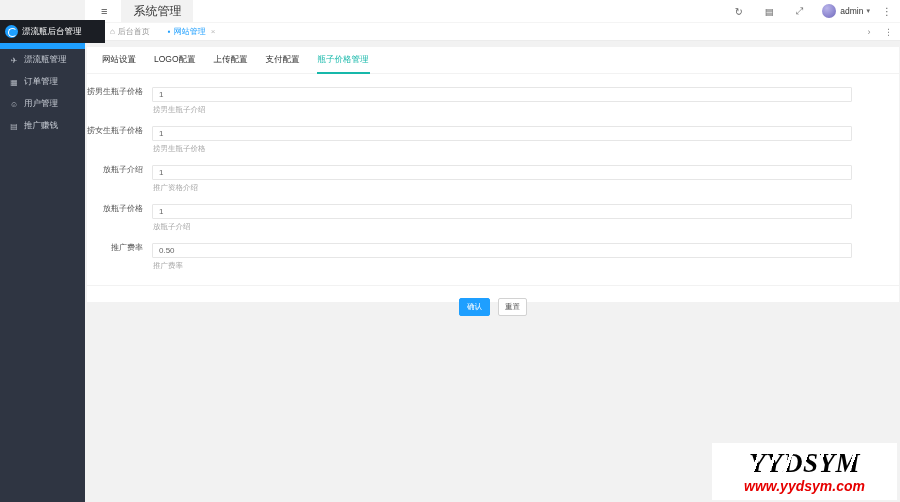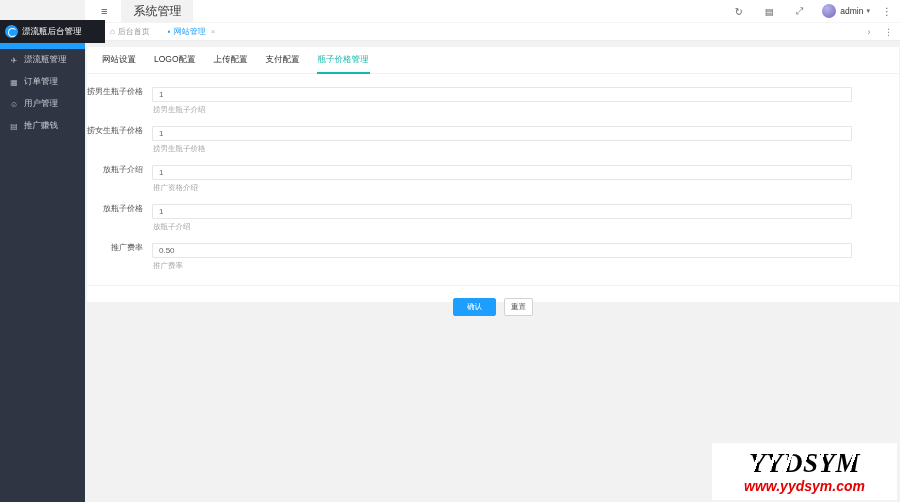--- a/index.html
+++ b/index.html
@@ -61,21 +61,21 @@
   .ffield { width:700px; }
   .ffield input { width:100%; height:15px; border:1px solid #e6e6e6; border-radius:1px;
                   font-size:8px; color:#666; padding:0 6px; outline:none;
                   font-family:"Liberation Sans","DejaVu Sans",sans-serif; }
   .fhelp { font-size:7.5px; color:#a8a8a8; margin:3px 0 7px 1px; }
 
   .divider { border-top:1px solid #f2f2f2; margin:7px 0 0 0; }
   .btns { display:flex; justify-content:center; gap:8px; margin-top:12px; }
   .btn { font-size:7.5px; border-radius:2px; cursor:pointer; line-height:1;
          font-family:"Liberation Sans","DejaVu Sans",sans-serif; }
-  .btn.primary { background:#1E9FFF; border:1px solid #1E9FFF; color:#fff; padding:4px 13px; }
+  .btn.primary { background:#1E9FFF; border:1px solid #1E9FFF; color:#fff; padding:4px 7px; }
   .btn.default { background:#fff; border:1px solid #d2d2d2; color:#555; padding:4px 6px; }
 
   
   .watermark { position:absolute; right:3px; bottom:2px; width:185px; height:57px; background:#fff;
                display:flex; flex-direction:column; align-items:center; justify-content:center; z-index:6; }
   .wm-title { position:relative; font-style:italic; font-weight:900; font-size:27px; line-height:1;
               color:#000; letter-spacing:0.5px; font-family:"Liberation Serif","DejaVu Serif",serif; }
   .wm-title::after { content:''; position:absolute; inset:-2px;
               background:repeating-linear-gradient(110deg, transparent 0 12px, #fff 12px 15px); }
   .wm-url { font-style:italic; font-weight:700; font-size:14px; color:#e60000; margin-top:1px; }

